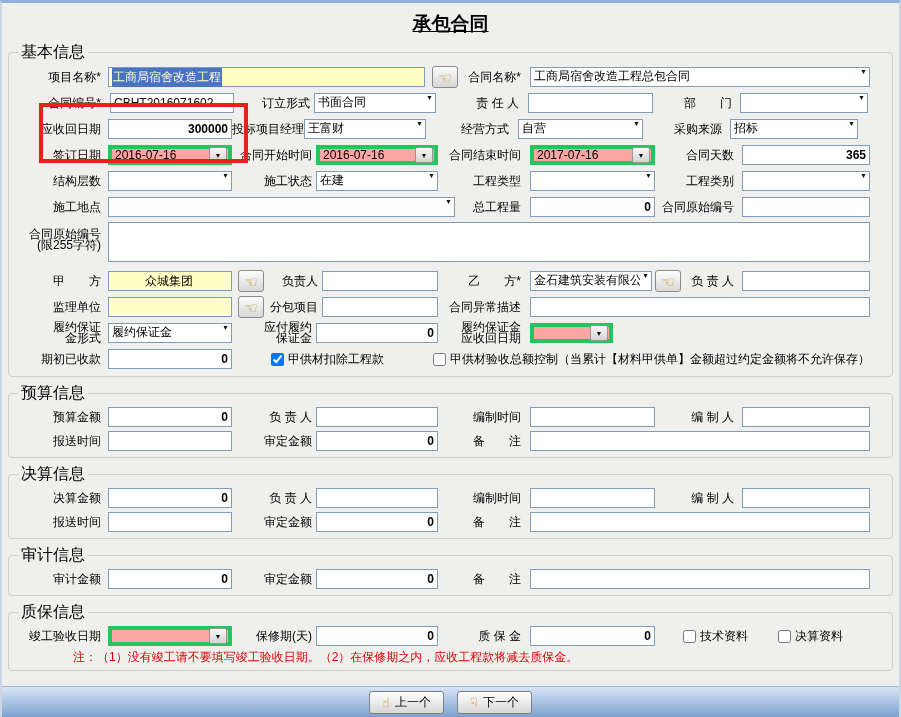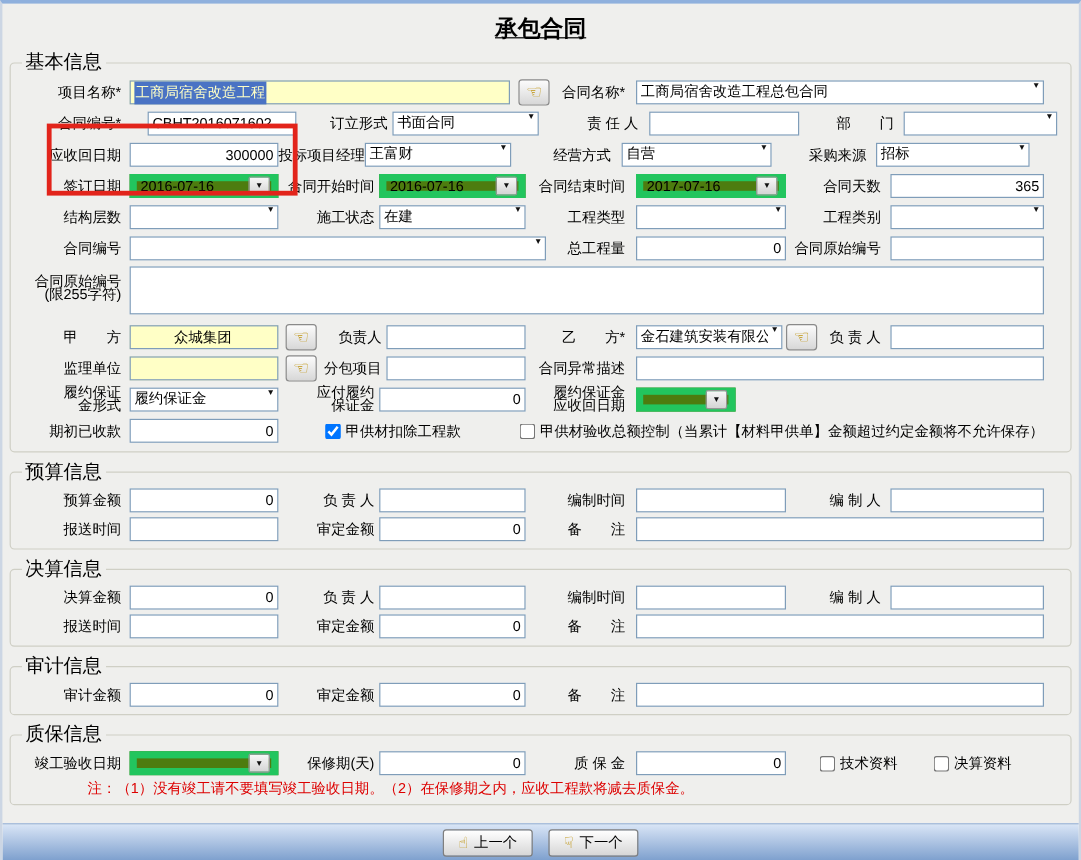--- a/index.html
+++ b/index.html
@@ -9,28 +9,28 @@
   #title{text-align:center;font-size:19px;font-weight:bold;text-decoration:underline;margin:8px 0 5px 0;}
   fieldset.g{border:1px solid #cfcfc5;border-radius:4px;margin:0 6px 6px 6px;padding:1px 0 4px 0;background:#efefed;}
   fieldset.g legend{padding:0 3px;margin-left:9px;font-size:16px;}
   .row{display:flex;align-items:center;height:26px;}
   .row.s{height:24px;}
   .row.tall{height:46px;align-items:flex-start;padding-top:2px;}
   .row.e{height:28px;}
   .l{text-align:right;padding-right:4px;white-space:pre;box-sizing:border-box;flex:none;}
   .l2{text-align:right;padding-right:4px;line-height:11px;box-sizing:border-box;flex:none;}
   .i{box-sizing:border-box;height:20px;border:1px solid #7f9db9;background:#fff;font:inherit;padding:0 3px;flex:none;}
-  .num{text-align:right;}
+  .num{text-align:right;font-weight:bold;}
   .yellow{background:#ffffc6;}
   .sel{background:#4a73c4;color:#ffffc6;padding:1px 1px;}
   .c{box-sizing:border-box;height:20px;border:1px solid #7f9db9;background:#fff;display:flex;align-items:flex-start;
      padding:0 2px 0 3px;flex:none;cursor:default;}
   .c .t{flex:1;overflow:hidden;white-space:nowrap;}
   .arr{font-size:7px;color:#111;margin-left:2px;flex:none;}
-  .dc{box-sizing:border-box;height:20px;border:6px solid #22c55e;background:#4d7c0f;display:flex;align-items:center;flex:none;}
+  .dc{box-sizing:border-box;height:20px;border:4px solid #22c55e;background:#fca5a5;display:flex;align-items:center;flex:none;}
   .dc input{flex:1;min-width:0;border:none;background:transparent;font:inherit;padding:0 3px;height:16px;}
   .dd{box-sizing:border-box;width:18px;height:16px;margin:1px;border:1px solid #969696;border-radius:2px;
       background:linear-gradient(#f7f7f7,#d4d4d4);display:flex;align-items:center;justify-content:center;padding:0;flex:none;}
   .dd .arr{margin:0;}
   .hand{box-sizing:border-box;width:26px;height:22px;border:1px solid #8a8a8a;border-radius:3px;
         background:linear-gradient(#fcfcfc,#d7d7d7);display:flex;align-items:center;justify-content:center;
         font-size:15px;line-height:1;color:#bf9410;padding:0;flex:none;cursor:pointer;}
   .ta{box-sizing:border-box;width:762px;height:40px;border:1px solid #7f9db9;background:#fff;resize:none;
       font:inherit;padding:1px 3px;flex:none;}
   .cbw{display:flex;align-items:center;flex:none;cursor:default;}
@@ -65,21 +65,21 @@
         </button>
       <div class="l" style="width:67px">合同名称*</div>
       <div class="c" style="width:340px;margin-left:5px">
           <span class="t">工商局宿舍改造工程总包合同</span>
           <span class="arr">▼</span>
         </div>
     </div>
 
     <div class="row">
       <div class="l" style="width:96px">合同编号*</div>
-      <input class="i" style="width: 124px; margin-left: 18px;" value="CBHT2016071602">
+      <input class="i" style="width: 124px; margin-left: 5px;" value="CBHT2016071602">
       <div class="l" style="width:80px">订立形式</div>
       <div class="c" style="width:122px">
           <span class="t">书面合同</span>
           <span class="arr">▼</span>
         </div>
       <div class="l" style="width:87px">责 任 人</div>
       <input class="i" style="width: 125px; margin-left: 5px;" value="">
       <div class="l" style="width:83px">部　　门</div>
       <div class="c" style="width:128px;margin-left:4px">
           <span class="t"></span>
@@ -150,21 +150,21 @@
           <span class="arr">▼</span>
         </div>
       <div class="l" style="width:83px">工程类别</div>
       <div class="c" style="width:128px;margin-left:4px">
           <span class="t"></span>
           <span class="arr">▼</span>
         </div>
     </div>
 
     <div class="row">
-      <div class="l" style="width:96px">合同编号</div>
+      <div class="l" style="width:96px">施工地点</div>
       <div class="c" style="width:347px;margin-left:3px">
           <span class="t"></span>
           <span class="arr">▼</span>
         </div>
       <div class="l" style="width:70px">总工程量</div>
       <input class="i num" style="width: 125px; margin-left: 5px;" value="0">
       <div class="l" style="width:83px">合同原始编号</div>
       <input class="i" style="width: 128px; margin-left: 4px;" value="">
     </div>
 

